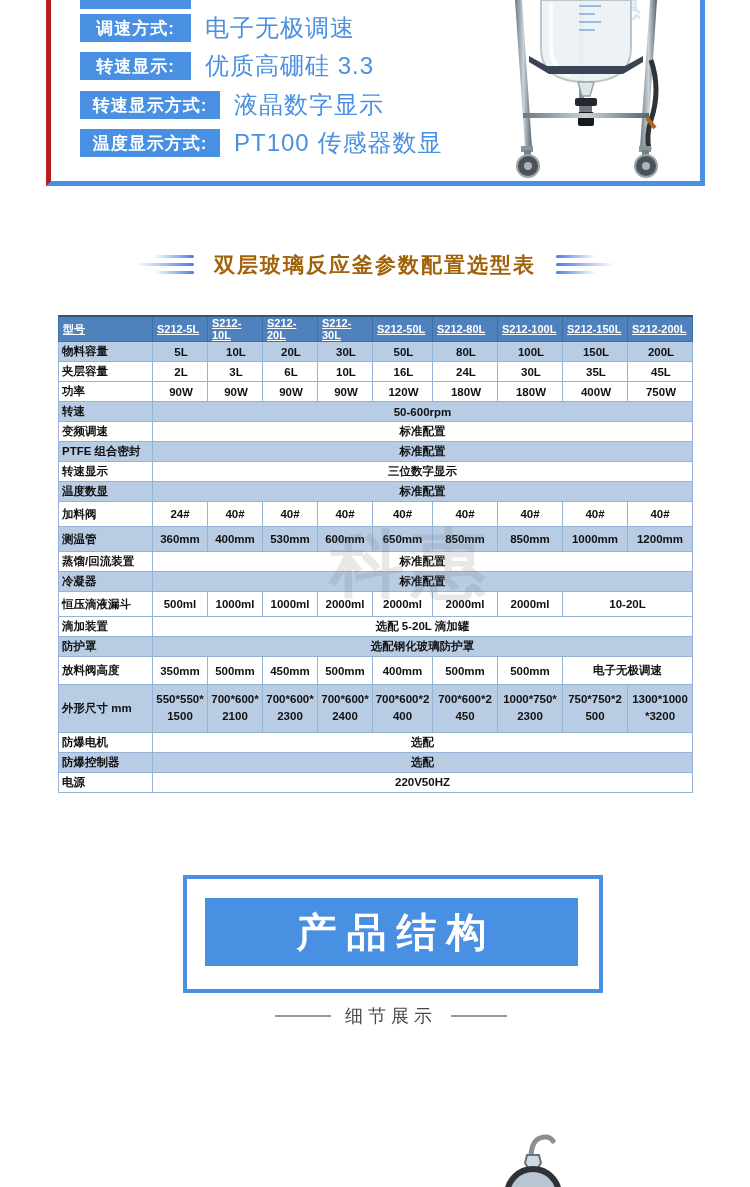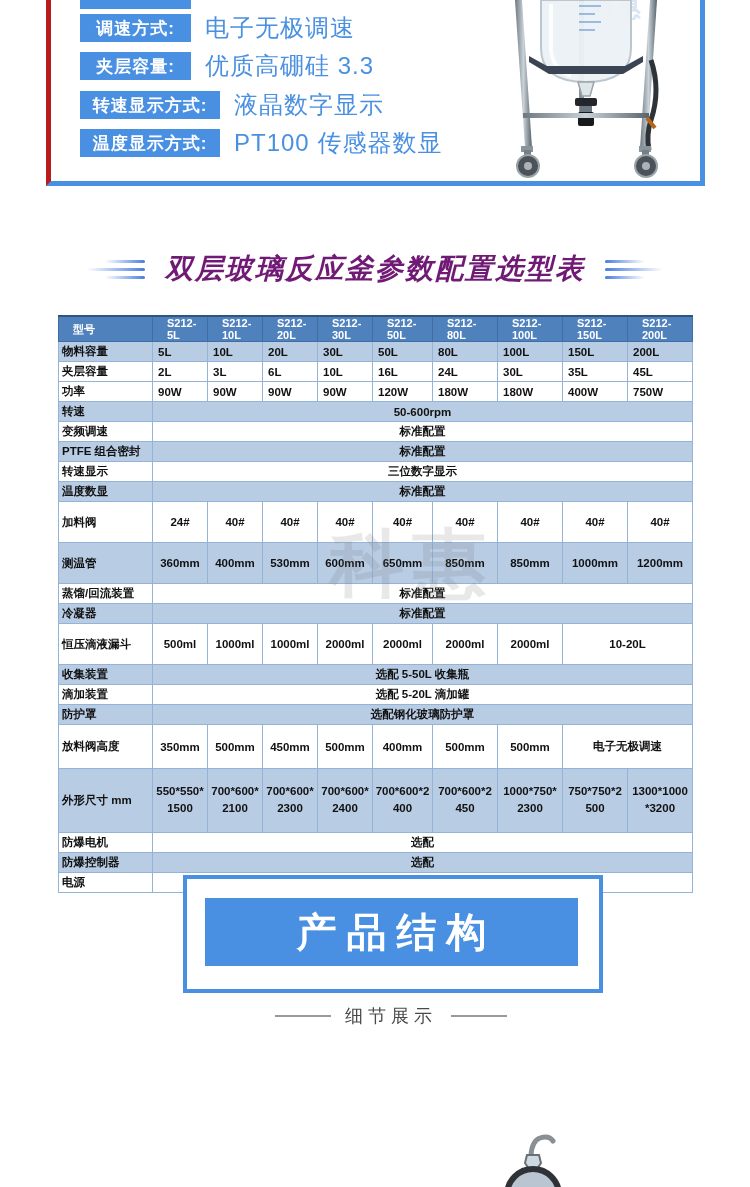--- a/index.html
+++ b/index.html
@@ -22,36 +22,36 @@
   
   .title-block{position:absolute;top:250px;left:0;width:750px;display:flex;
     justify-content:center;align-items:center;gap:20px;}
   .speed-lines span{display:block;height:3px;border-radius:2px;margin:5px 0;}
   .speed-lines.left span{background:linear-gradient(to left,#4a7de0,rgba(122,158,228,0));}
   .speed-lines.right span{background:linear-gradient(to right,#4a7de0,rgba(122,158,228,0));}
   .speed-lines .l1{width:40px;}
   .speed-lines .l2{width:58px;}
   .speed-lines .l3{width:40px;}
   .speed-lines.left span{margin-left:auto;}
-  .section-title{color:#701a75;font-size:28px;font-weight:bold;letter-spacing:2px;white-space:nowrap;font-style:italic;}
+  .section-title{color:#a16207;font-size:21px;font-weight:bold;letter-spacing:2px;white-space:nowrap;}
 
   
   .table-wrap{position:absolute;left:58px;top:315px;width:634px;}
   table.params{border-collapse:collapse;table-layout:fixed;width:634px;font-size:11.5px;
     font-weight:700;color:#111;border:1px solid #3f6ea5;}
   table.params th,table.params td{border:1px solid #95b3d7;height:20px;padding:0 3px;
     overflow:hidden;box-sizing:border-box;}
   table.params thead th{background:#4f81bd;color:#fff;text-align:left;font-size:11px;
-    border-color:#3f6ea5;border-top:2px solid #2f547e;padding-left:14px;font-weight:700;}
+    border-color:#3f6ea5;border-top:2px solid #2f547e;padding-left:4px;font-weight:700;text-decoration:underline;}
   table.params td{background:#fff;}
   tr.shade td{background:#b8cce4;}
   td.lbl{text-align:left;padding-left:4px;}
   td.span{text-align:center;}
-  tr.align-left td:not(.lbl){text-align:left;padding-left:5px;}
-  tr.align-center td:not(.lbl){text-align:center;padding:14px 2px;}
+  tr.align-left td:not(.lbl){text-align:center;padding-left:5px;}
+  tr.align-center td:not(.lbl){text-align:center;padding:6px 2px;}
   tr.tall td{height:40px;word-break:break-all;line-height:1.5;}
   .watermark{position:absolute;left:272px;top:200px;font-size:74px;font-weight:bold;
     color:rgba(110,110,110,0.16);letter-spacing:8px;pointer-events:none;white-space:nowrap;}
 
   
   .banner-outline{position:absolute;left:183px;top:875px;width:420px;height:118px;
     border:4px solid #4a90e2;box-sizing:border-box;background:#fff;}
   .banner-fill{position:absolute;left:205px;top:898px;width:373px;height:68px;background:#4a90e2;
     color:#fff;display:flex;align-items:center;justify-content:center;
     font-size:40px;font-weight:bold;letter-spacing:10px;text-indent:10px;}
@@ -68,21 +68,21 @@
 <div class="page">
 
   <div class="spec-box">
     <div class="spec-partial"></div>
     <div id="spec-rows">
         <div class="spec-row" style="top: 14px;">
           <div class="spec-label w-narrow">调速方式:</div>
           <div class="spec-value">电子无极调速</div>
         </div>
         <div class="spec-row" style="top: 52px;">
-          <div class="spec-label w-narrow">夹层容量:</div>
+          <div class="spec-label w-narrow">转速显示:</div>
           <div class="spec-value">优质高硼硅 3.3</div>
         </div>
         <div class="spec-row" style="top: 91px;">
           <div class="spec-label w-wide">转速显示方式:</div>
           <div class="spec-value">液晶数字显示</div>
         </div>
         <div class="spec-row" style="top: 129px;">
           <div class="spec-label w-wide">温度显示方式:</div>
           <div class="spec-value">PT100 传感器数显</div>
         </div>
@@ -274,24 +274,20 @@
             <td class="lbl">恒压滴液漏斗</td>
             <td>500ml</td>
             <td>1000ml</td>
             <td>1000ml</td>
             <td>2000ml</td>
             <td>2000ml</td>
             <td>2000ml</td>
             <td>2000ml</td>
             <td colspan="2" class="span">10-20L</td>
           </tr>
-          <tr class="shade">
-            <td class="lbl">收集装置</td>
-            <td colspan="9" class="span">选配 5-50L 收集瓶</td>
-          </tr>
           <tr>
             <td class="lbl">滴加装置</td>
             <td colspan="9" class="span">选配 5-20L 滴加罐</td>
           </tr>
           <tr class="shade">
             <td class="lbl">防护罩</td>
             <td colspan="9" class="span">选配钢化玻璃防护罩</td>
           </tr>
           <tr class="align-center">
             <td class="lbl">放料阀高度</td>

